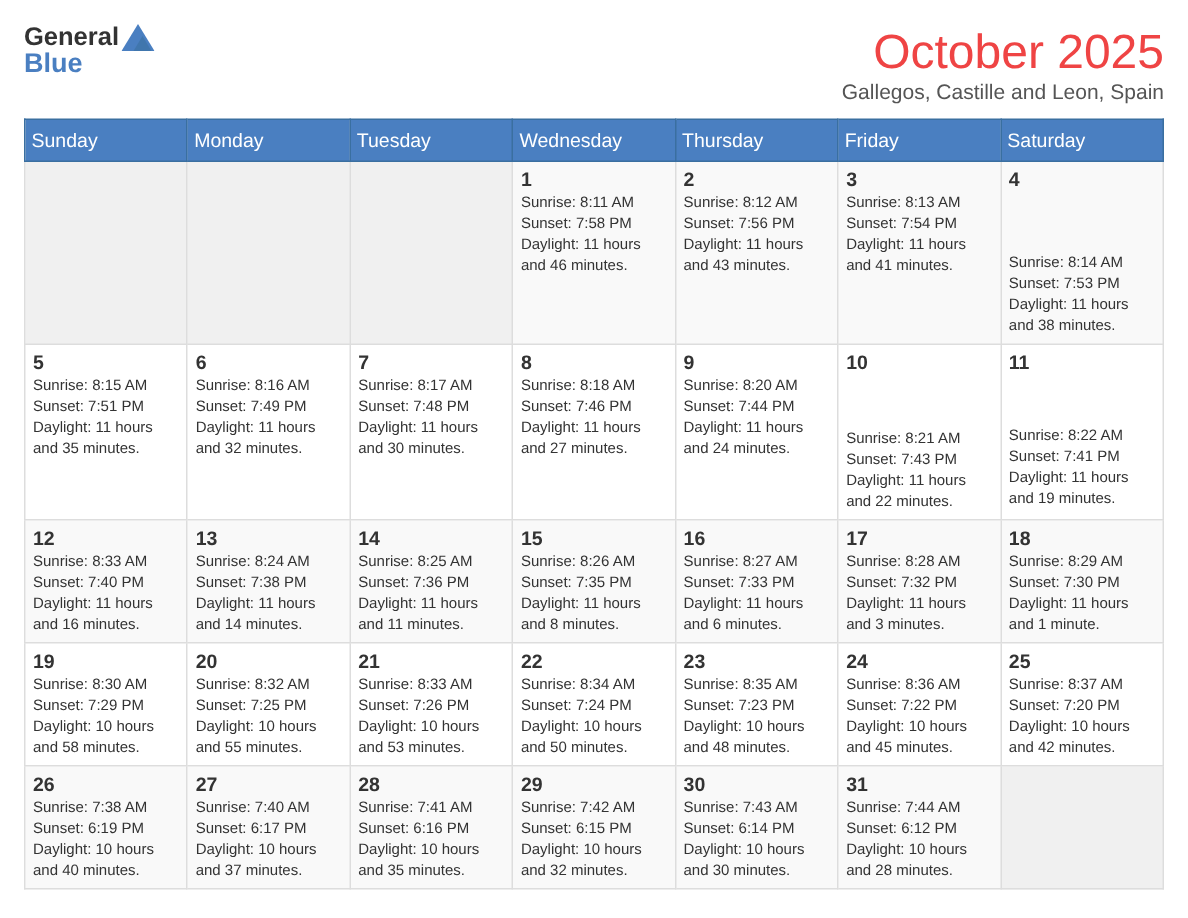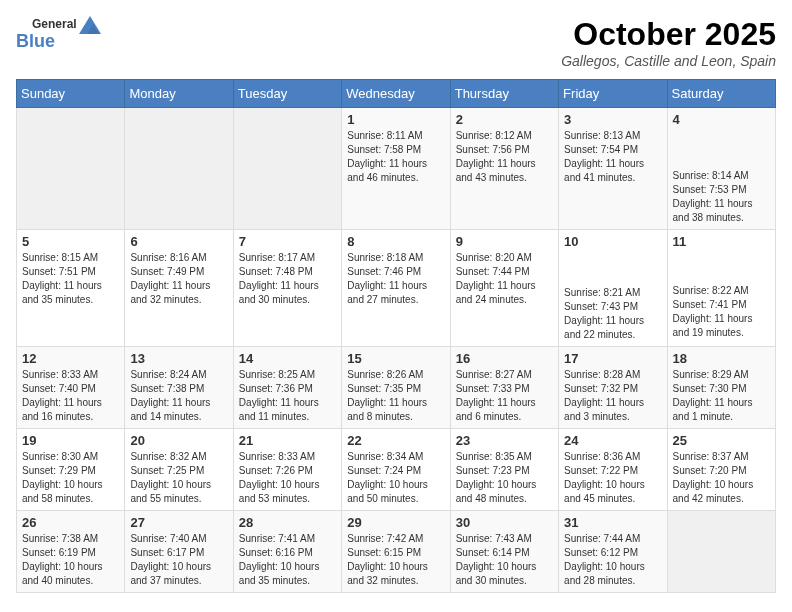--- a/index.html
+++ b/index.html
@@ -18,27 +18,26 @@
     }
     .logo {
       display: flex;
       align-items: center;
     }
     .title-section {
       text-align: right;
     }
     .month-title {
       font-size: 32px;
-      font-weight: bold;
-      color: #000000;
+      font-weight: normal;
+      color: #ef4444;
     }
     .location-title {
       font-size: 14px;
       color: #555;
-      font-style: italic;
     }
     .calendar {
       width: 100%;
       border-collapse: collapse;
       border: 1px solid #ccc;
     }
     .calendar th {
       background-color: #4a7fc1;
       color: #fff;
       padding: 6px 4px;
@@ -80,21 +79,21 @@
       background: #f0f0f0 !important;
     }
   </style>
 </head>
 <body>
 
 <div class="header">
   <div class="logo">
     <div style="display:flex;flex-direction:column;line-height:1.1;">
       <div style="display:flex;align-items:center;">
-        <span style="font-size:12px;font-weight:bold;color:#333;margin-left:16px;">General</span>
+        <span style="font-size:17px;font-weight:bold;color:#333;">General</span>
         <svg width="22" height="18" viewBox="0 0 22 18" style="margin-left:2px;">
           <polygon points="0,18 11,0 22,18" fill="#4a7fc1"></polygon>
           <polygon points="8,18 14,8 20,18" fill="#3a6fa0" opacity="0.6"></polygon>
         </svg>
       </div>
       <span style="font-size:18px;font-weight:bold;color:#4a7fc1;margin-top:-2px;">Blue</span>
     </div>
   </div>
   <div class="title-section">
     <div class="month-title">October 2025</div>

